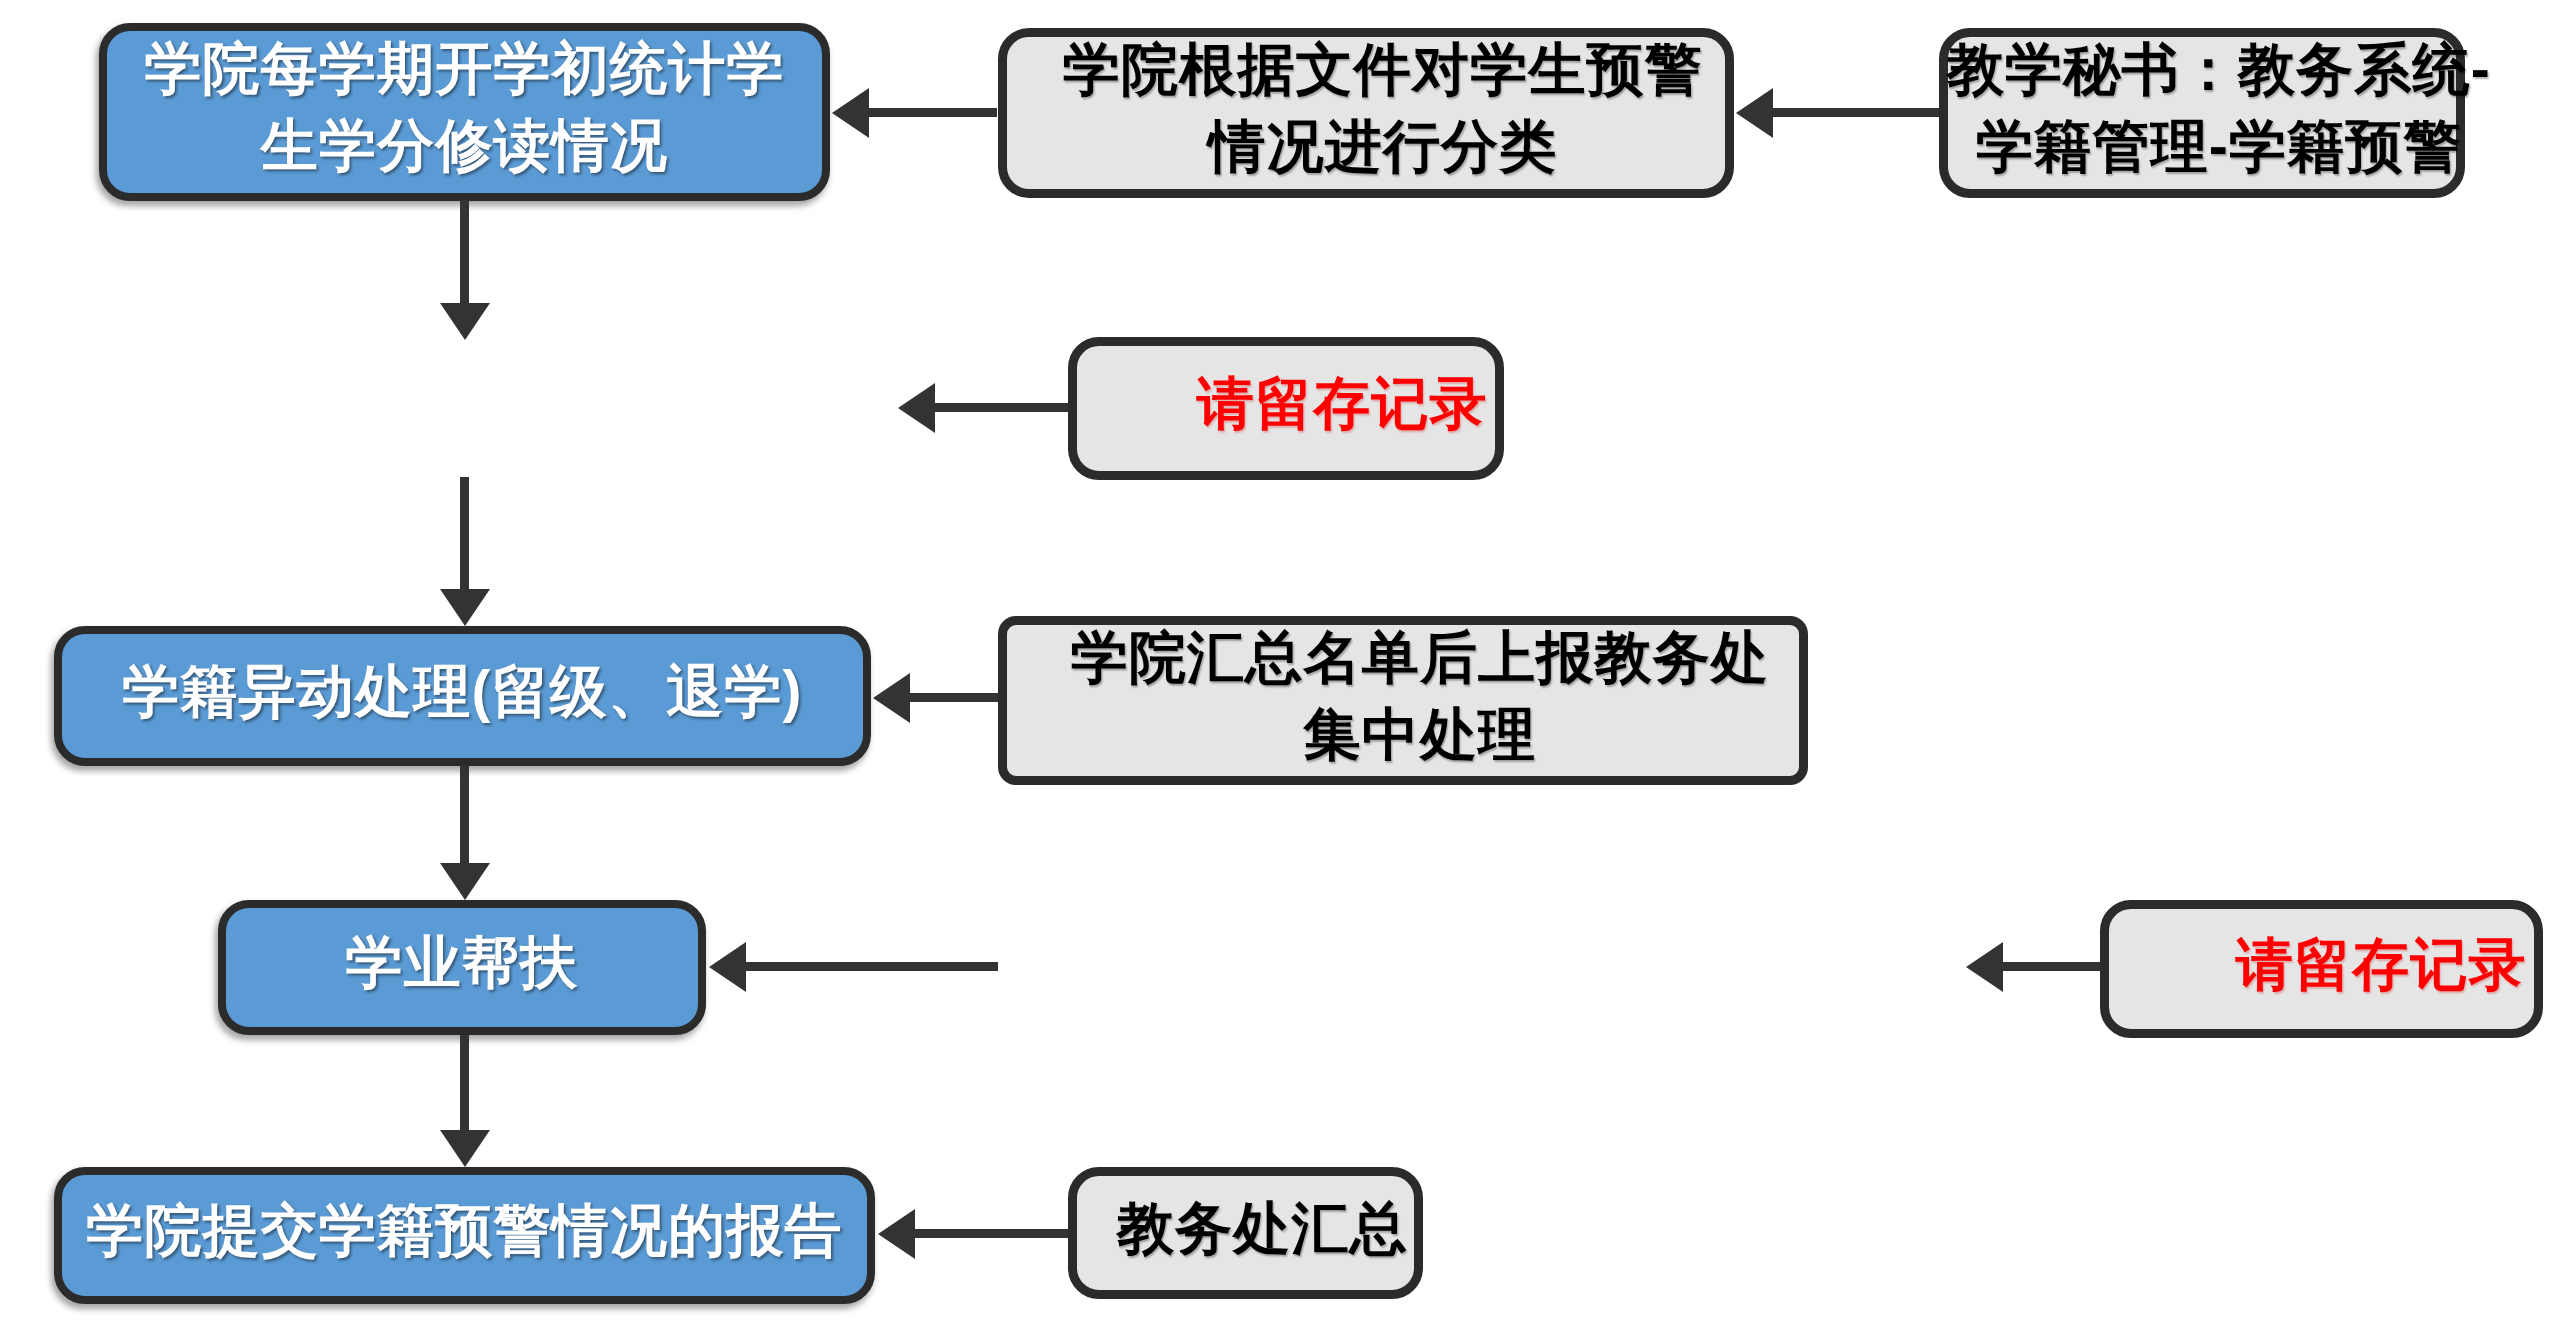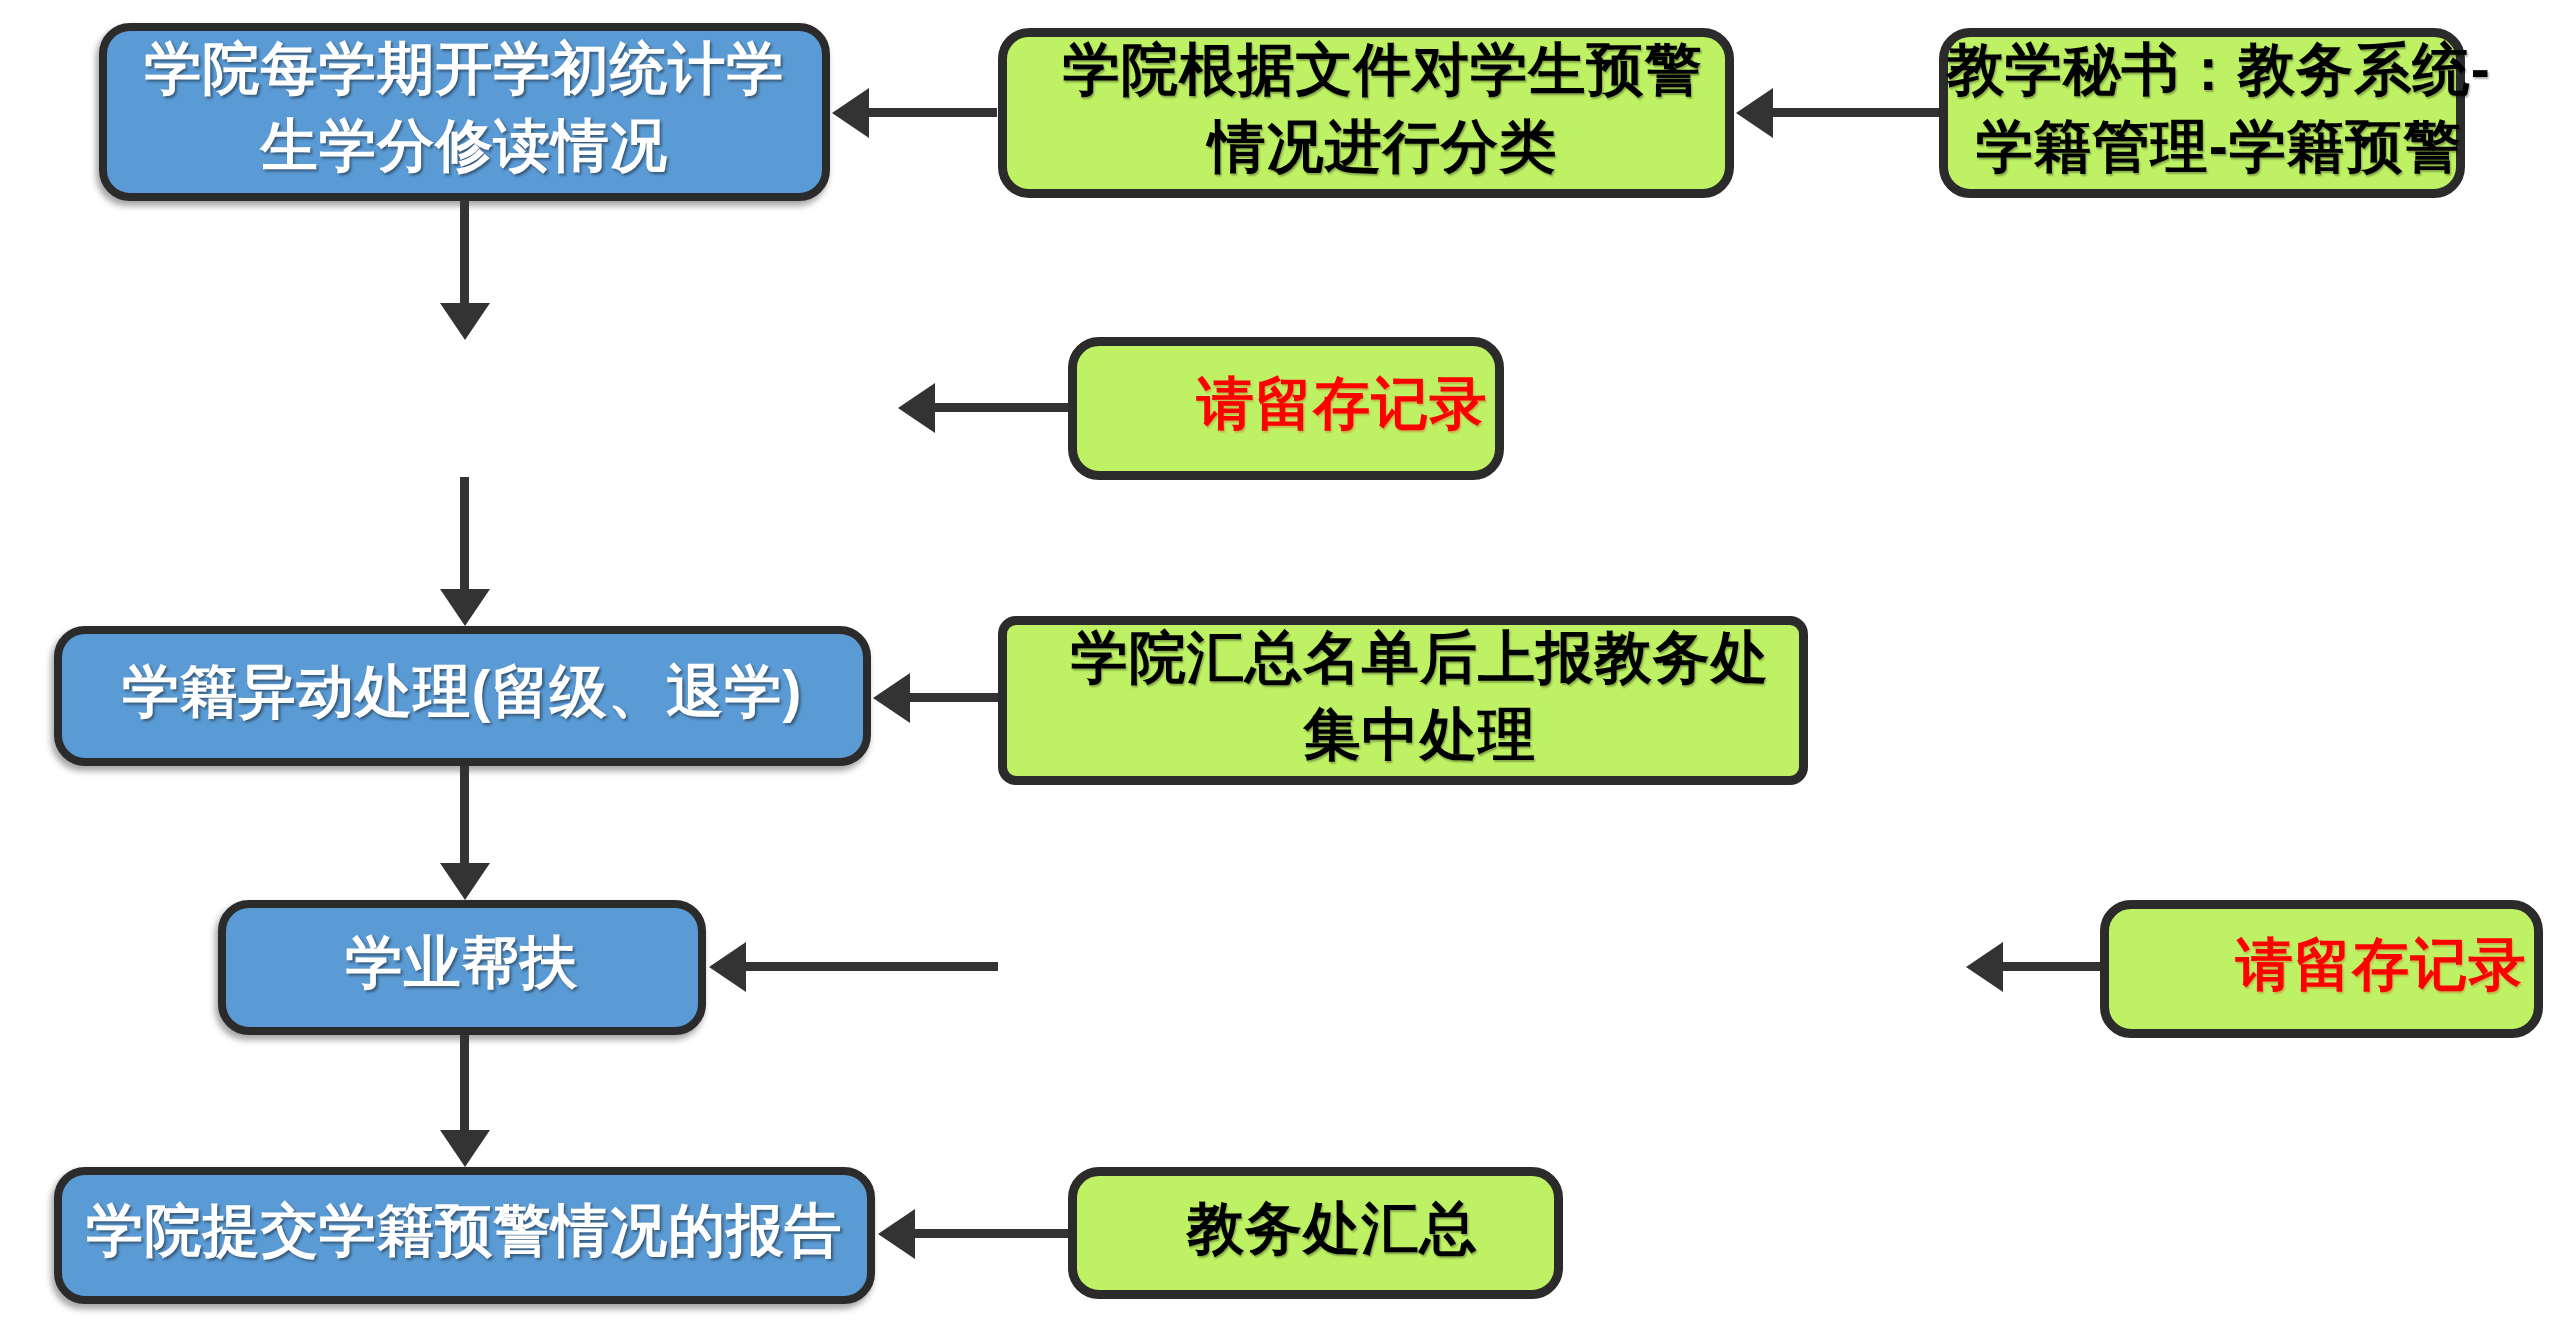--- a/index.html
+++ b/index.html
@@ -34,21 +34,21 @@
   }
   .box span{display:block;white-space:nowrap;}
   .blue{
     background:var(--node-fill);
     border:8.4px solid var(--node-border);
     color:#ffffff;
     text-shadow:1.8px 2.4px 3px rgba(0,0,0,0.45);
     box-shadow:-2.4px 4.8px 6px rgba(0,0,0,0.35);
   }
   .white{
-    background:#bef264;
+    background:#e5e5e5;
     border:9.6px solid var(--node-border);
     color:var(--note-text);
     text-shadow:1.2px 1.8px 1.8px rgba(0,0,0,0.30);
     padding-left:41px;
   }
   .alert{color:var(--alert-text);text-shadow:1.2px 1.8px 1.8px rgba(200,0,0,0.25);align-items:flex-end;}
   .arrow{position:absolute;display:flex;}
   .arrow.h{flex-direction:row;align-items:center;}
   .arrow.h .head{
     width:0;height:0;flex:0 0 auto;
@@ -143,21 +143,21 @@
   </div>
 
   <div class="arrow v" style="left:440px;top:1035px;width:49px;height:132px;">
     <div class="shaft"></div>
     <div class="head"></div>
   </div>
 
   <div class="box blue" style="left:54px;top:1167px;width:821px;height:137px;">
     <span>学院提交学籍预警情况的报告</span>
   </div>
-  <div class="box white" style="left:1068px;top:1167px;width:495px;height:132px;">
+  <div class="box white" style="left:1068px;top:1167px;width:355px;height:132px;">
     <span>教务处汇总</span>
   </div>
   <div class="arrow h" style="left:878px;top:1209px;width:190px;height:49px;">
     <div class="head"></div>
     <div class="shaft"></div>
   </div>
 
 </div>
 
 

